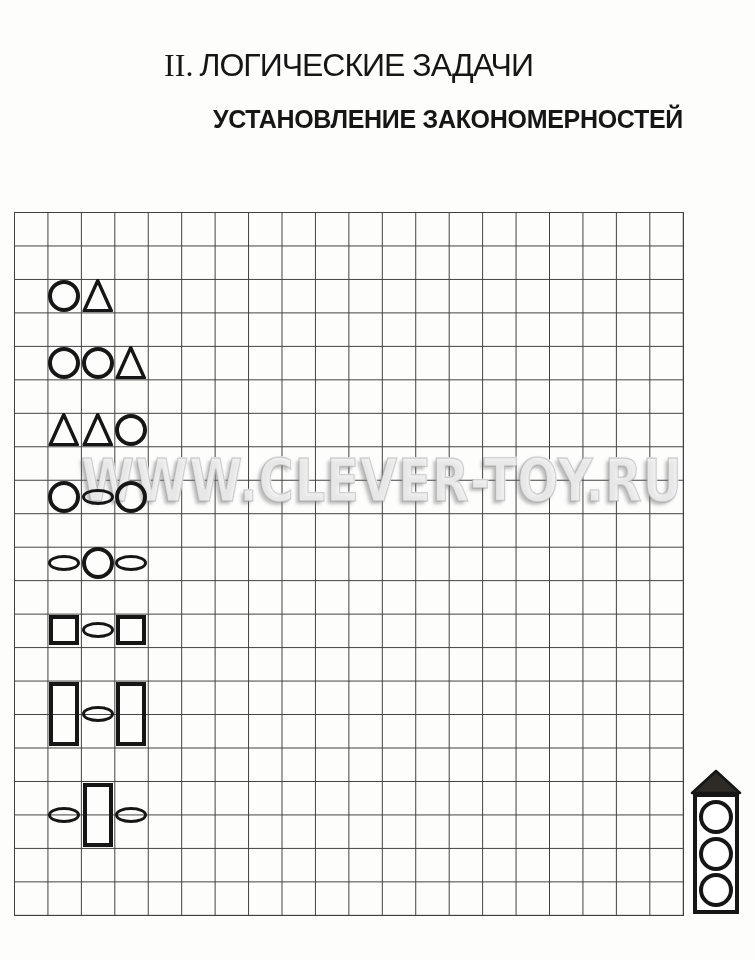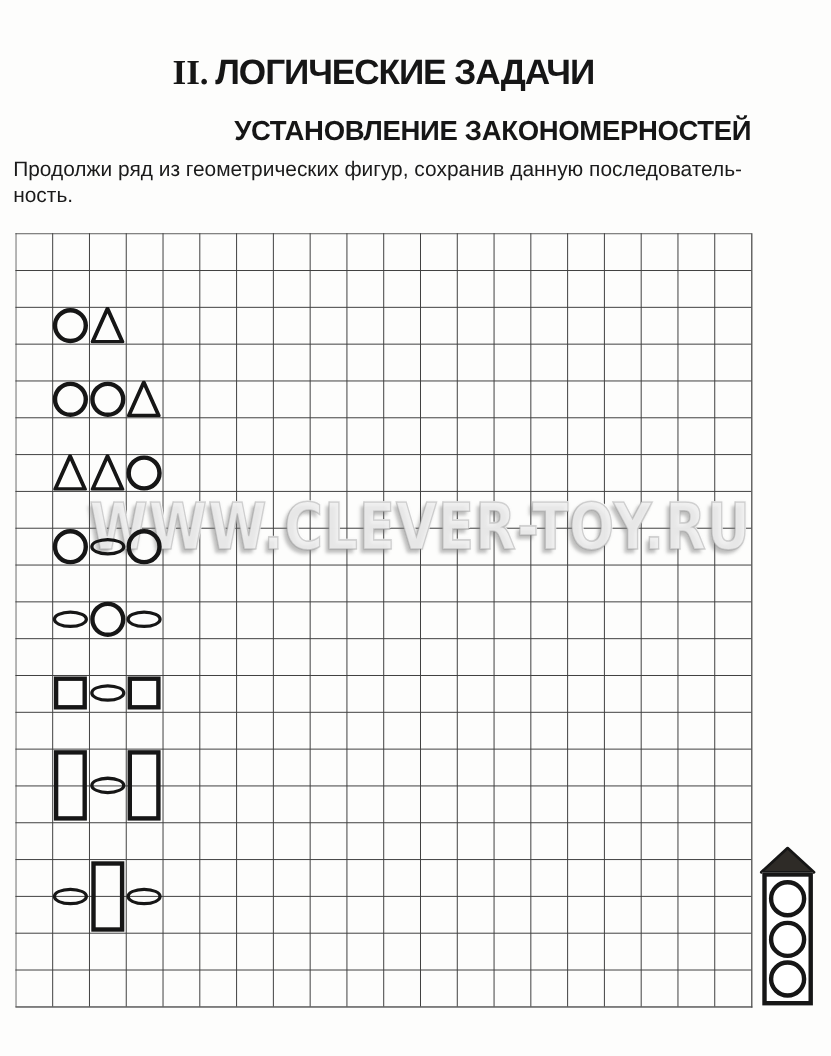--- a/index.html
+++ b/index.html
@@ -8,21 +8,21 @@
     width:755px;height:960px;
     background:var(--paper,#fdfdfc);
     overflow:hidden;
     font-family:"Liberation Sans",sans-serif;
     color:var(--ink,#161616);
   }
   
   .title{
     position:absolute;left:14px;top:26px;width:669px;
     text-align:center;
-    font-size:32px;font-weight:700;letter-spacing:-1px;
+    font-size:32px;font-weight:400;letter-spacing:-1px;
     white-space:nowrap;
   }
   .title .numeral{
     font-family:"Liberation Serif",serif;
     letter-spacing:0;
     margin-right:6px;
   }
   .subtitle{
     position:absolute;left:14px;top:84px;width:669px;
     text-align:right;
@@ -87,24 +87,20 @@
 </style>
 </head>
 <body>
 
 <div class="page">
 
   <h1 class="title"><span class="numeral">II.</span><span>ЛОГИЧЕСКИЕ ЗАДАЧИ</span></h1>
 
   <h2 class="subtitle">УСТАНОВЛЕНИЕ ЗАКОНОМЕРНОСТЕЙ</h2>
 
-  <p class="instruction">
-    <span>Продолжи ряд из геометрических фигур, сохранив данную последователь-</span>
-    <span>ность.</span>
-  </p>
 
   <div class="grid" id="grid">
       <div class="cell" style="left: 33.45px; top: 66.9524px; width: 33.45px; height: 33.4762px;">
         <div class="shape-circle"></div>
       </div>
       <div class="cell" style="left: 66.9px; top: 66.9524px; width: 33.45px; height: 33.4762px;">
         <svg viewBox="0 0 34 34" class="shape-triangle">
           <path d="M17 1.6 L30.8 32.3 L3.2 32.3 Z" fill="none" stroke="#161616" stroke-width="3.5" stroke-linejoin="round"></path>
         </svg>
       </div>

